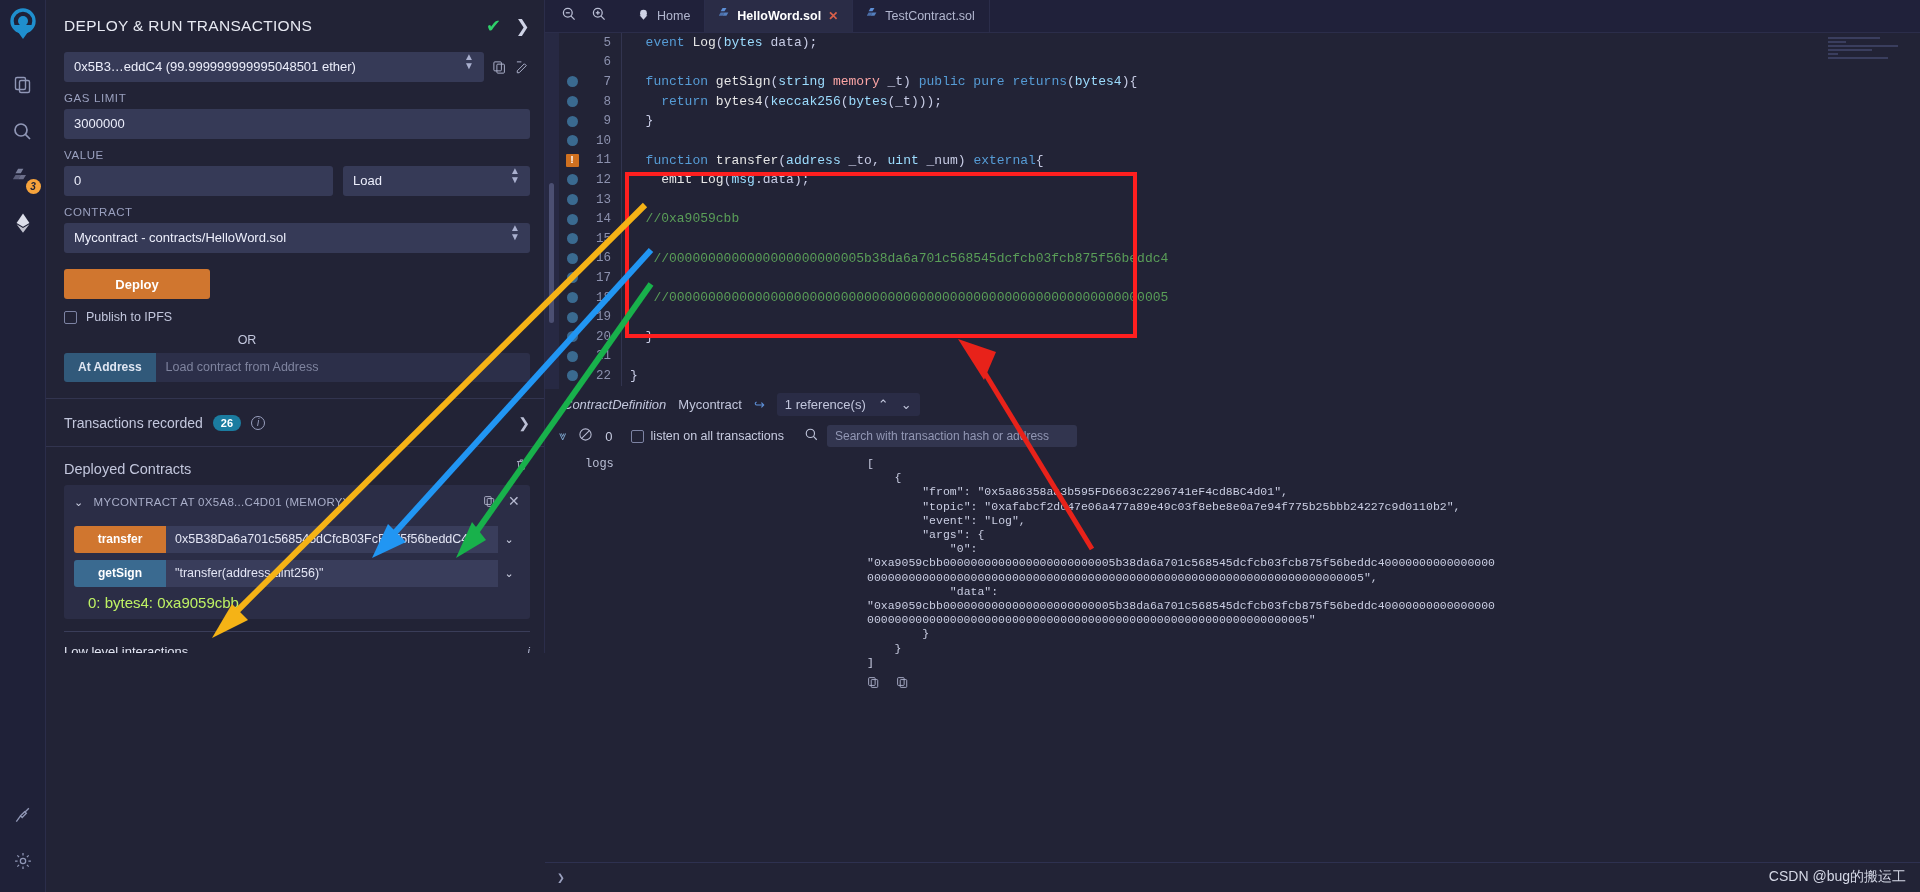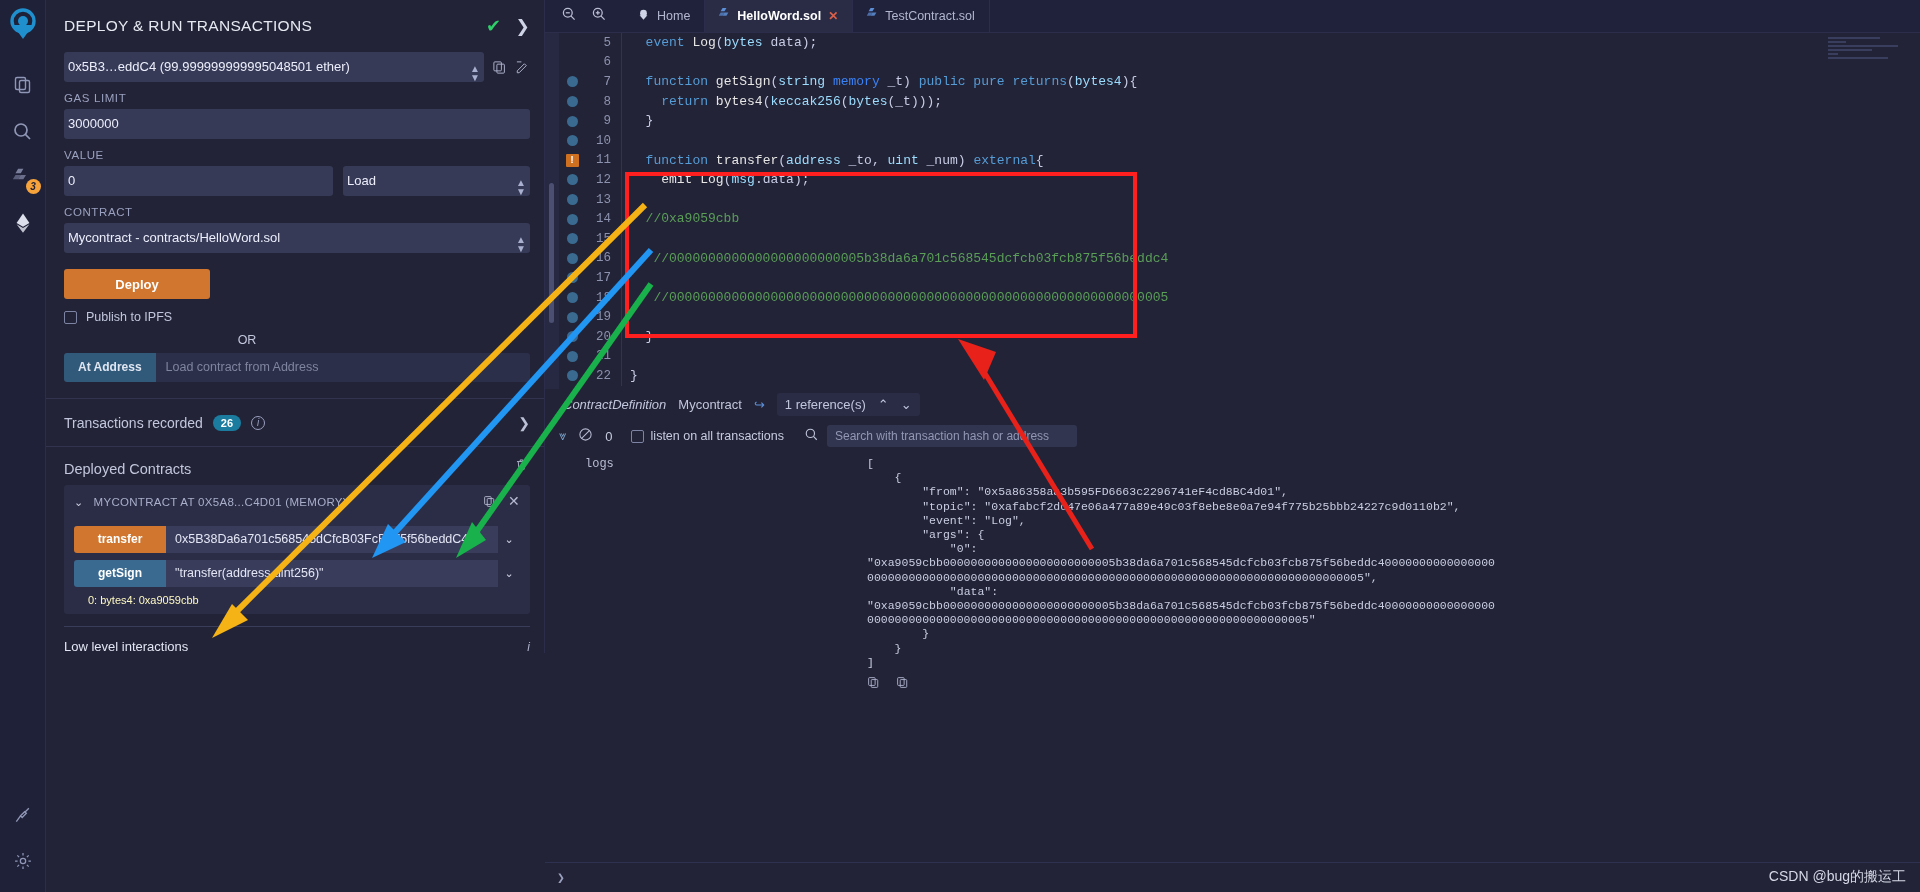--- a/index.html
+++ b/index.html
@@ -43,21 +43,21 @@
   }
   .side-head .ttl { flex: 1; }
   .head-check { color: #2fd06a; font-size: 18px; margin-right: 14px; }
   .head-chev { color: #cfd3e6; font-size: 17px; }
 
   .form { padding: 0 14px 0 18px; }
   .fld-label { color: #9aa0bf; font-size: 11.5px; letter-spacing: .6px; margin: 10px 0 5px; text-transform: uppercase; }
   .input {
     background: #363a57; border: none; border-radius: 3px;
     color: #eceefb; font-size: 13px; height: 30px; line-height: 30px;
-    padding: 0 4px; width: 100%; display: flex; align-items: flex-end;
+    padding: 0 10px; width: 100%; display: flex; align-items: flex-start;
     font-family: "Liberation Sans", sans-serif;
   }
   .input.sel { justify-content: space-between; }
   .spin { color: #aab0cf; font-size: 10px; line-height: 9px; }
   .row { display: flex; gap: 10px; }
   .acct-row { display: flex; align-items: center; gap: 8px; }
   .acct-row .input { flex: 1; }
   .icon-btn { color: #aeb3cd; cursor: pointer; display: flex; align-items: center; }
 
   .deploy-btn {
@@ -106,21 +106,21 @@
     width: 92px; height: 27px; line-height: 27px; text-align: center; font-size: 12px;
     font-weight: bold; color: #fff; border-radius: 3px 0 0 3px; cursor: pointer;
   }
   .fn-btn.orange { background: #d0762f; }
   .fn-btn.blue { background: #3a6a90; }
   .fn-in {
     flex: 1; background: #393d5b; height: 27px; line-height: 27px; color: #e4e6f5;
     font-size: 12.5px; padding: 0 9px; overflow: hidden; white-space: nowrap;
   }
   .fn-chev { width: 22px; height: 27px; line-height: 27px; text-align: center; color: #cdd1e4; font-size: 11px; cursor: pointer; }
-  .decoded { color: #fef9c3; font-size: 11px; padding: 7px 0 0 24px; }
+  .decoded { color: #bef264; font-size: 15px; padding: 7px 0 0 24px; }
 
   .lowlevel { margin: 12px 14px 0 18px; border-top: 1px solid #3a3d59; padding-top: 12px; }
   .ll-title { color: #e2e5f3; font-size: 13px; display: flex; align-items: center; }
   .ll-title .i { margin-left: auto; color: #aeb3cd; font-style: italic; font-size: 12px; }
   .calldata-lbl { color: #9aa0bf; font-size: 11.5px; margin: 16px 0 5px; letter-spacing: .5px; font-family: Liberation Mono, monospace; }
   .calldata-row { display: flex; gap: 8px; }
   .calldata-in { flex: 1; background: #2f3350; height: 28px; border-radius: 3px; }
   .transact {
     width: 146px; height: 28px; border: 1px solid #d0762f; color: #d0762f;
     background: transparent; border-radius: 3px; font-size: 12.5px; cursor: pointer;
@@ -151,21 +151,21 @@
   .bp .dot { width: 11px; height: 11px; border-radius: 50%; background: #3a6a90; }
   .bp .warn {
     width: 13px; height: 13px; background: #cf7020; color: #fff; font-size: 10px;
     font-weight: bold; text-align: center; line-height: 13px; border-radius: 1px;
   }
   .ln { width: 36px; text-align: right; color: #8c91ae; font-size: 12.5px; padding-right: 10px; }
   .code { padding-left: 8px; white-space: pre; color: #c7cbe4; border-left: 1px solid #32344f; height: 19.6px; line-height: 19.6px; flex:1;}
   .kw { color: #569cd6; }
   .id { color: #9cdcfe; }
   .cmt { color: #5a9e58; }
-  .mem { color: #3b82f6; }
+  .mem { color: #fca5a5; }
   .white { color: #e6e6e6; }
   .pl { color: #c7cbe4; }
 
   .minimap { position: absolute; right: 6px; top: 4px; width: 86px; height: 44px; }
   .mm-line { height: 2px; background: #3a3e5e; margin-bottom: 2px; }
 
   .breadcrumb-bar {
     height: 30px; display: flex; align-items: center; gap: 12px; padding: 0 0 0 18px;
     color: #c2c6dc; font-size: 13px; background: #222336; flex: 0 0 30px;
   }

